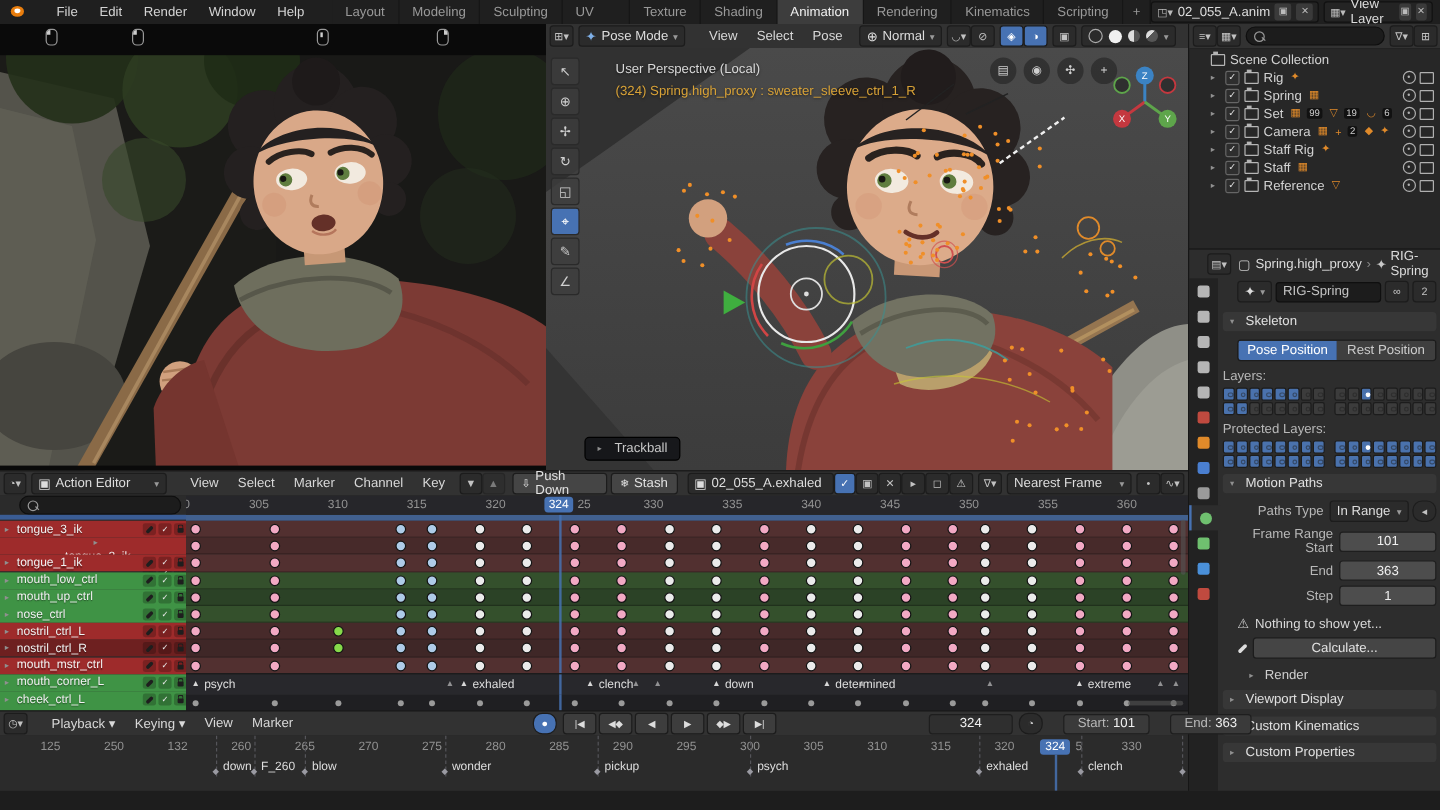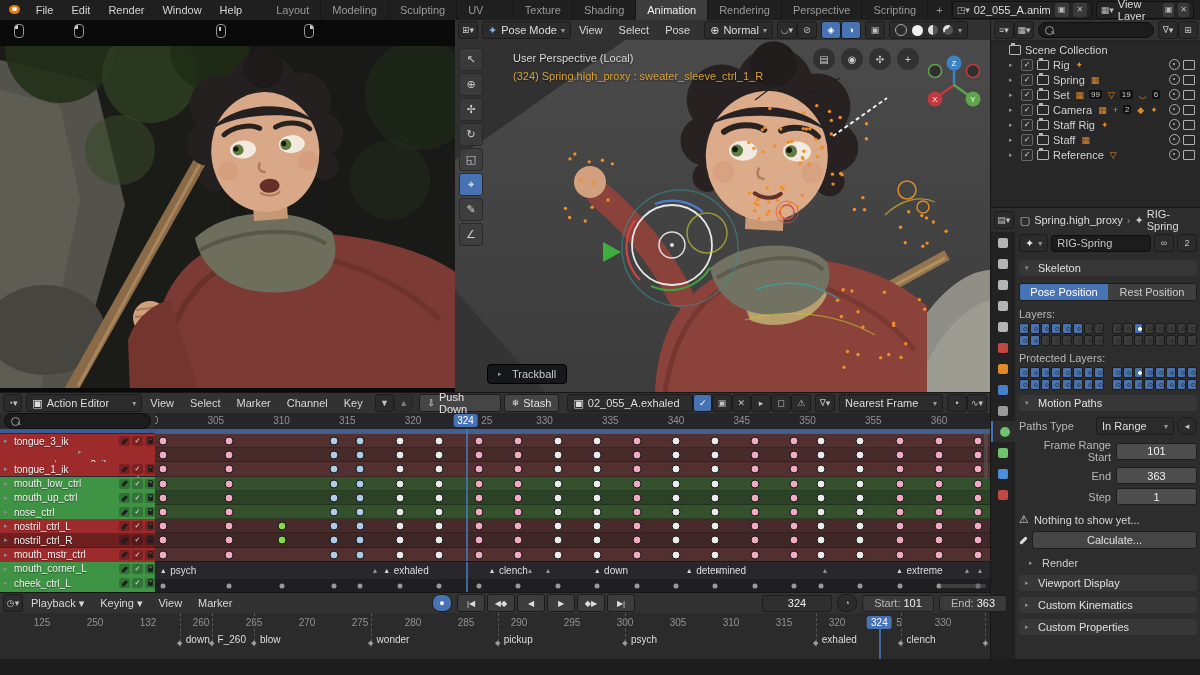--- a/index.html
+++ b/index.html
@@ -1,20 +1,20 @@
 <!DOCTYPE html>
 <html><head>
 <meta charset="utf-8">
 <style>
   html,body{margin:0;padding:0;background:#000;}
   #stage{position:relative;width:1200px;height:675px;overflow:hidden;background:#1d1d1d;
     font-family:"Liberation Sans","DejaVu Sans",sans-serif;font-size:11px;color:#ccc;
     -webkit-font-smoothing:antialiased;}
   .abs{position:absolute;}
-  .flex{display:flex;align-items:center;}
+  .flex{display:flex;align-items:center;margin-left:12px;}
   
   #topbar{left:0;top:0;width:1200px;height:20px;background:#1f1f1f;border-bottom:1px solid #131313;display:flex;align-items:center;}
   .tb-menu{padding:0 9px;color:#d4d4d4;height:20px;line-height:20px;}
   #blender-logo{width:18px;height:14px;margin:0 4px 0 6px;position:relative;}
   #blender-logo .dot{position:absolute;left:3px;top:2px;width:11px;height:9px;border-radius:50%;background:#e87d0d;}
   #blender-logo .dot::after{content:"";position:absolute;left:3px;top:2px;width:5px;height:4px;border-radius:50%;background:#fff;}
   #ws-tabs{display:flex;height:20px;margin-left:14px;}
   .ws-tab{padding:0 11px;line-height:20px;color:#999;background:#1f1f1f;border-right:1px solid #161616;}
   .ws-tab.active{background:#3d3d3d;color:#f0f0f0;}
   #tb-right{margin-left:auto;display:flex;align-items:center;gap:4px;margin-right:6px;}
@@ -129,21 +129,21 @@
       </div>
     <div id="ws-tabs">
         <div class="ws-tab">Layout</div>
         <div class="ws-tab">Modeling</div>
         <div class="ws-tab">Sculpting</div>
         <div class="ws-tab">UV Editing</div>
         <div class="ws-tab">Texture Paint</div>
         <div class="ws-tab">Shading</div>
         <div class="ws-tab active">Animation</div>
         <div class="ws-tab">Rendering</div>
-        <div class="ws-tab">Perspective</div>
+        <div class="ws-tab">Kinematics</div>
         <div class="ws-tab">Scripting</div>
       </div>
     <div class="ws-tab" style="padding:0 8px;">+</div>
     <div id="tb-right">
       <div class="tb-field">
         <span class="ic">◳▾</span>
         <span>02_055_A.anim</span>
         <span class="mini-btn">▣</span>
         <span class="mini-btn">✕</span>
       </div>
@@ -705,21 +705,21 @@
             <div class="ldot on"></div>
           </div>
         </div>
 
 
       <div class="panel-hdr" style="margin-top:5px;">
         <span class="tri">▾</span>
           <span>Motion Paths</span>
       </div>
       <div class="flex" style="margin-top:6px;">
-        <span class="plabel" style="width:72px;text-align:left;margin-right:5px;">Paths Type</span>
+        <span class="plabel" style="width:72px;text-align:right;margin-right:5px;">Paths Type</span>
         <span class="chip" style="flex:1;">
             <span>In Range</span>
             <span class="car" style="margin-left:auto;">▾</span>
           </span>
         <span class="icbtn" style="border-radius:8px;margin-left:3px;">◂</span>
       </div>
       <div id="mp-rows">
           <div style="display: flex; align-items: center; margin-top: 4px;">
             <div class="plabel" style="width: 92px; text-align: right; margin-right: 5px; font-size: 11px;">Frame Range Start</div>
             <div class="nfield" style="flex: 1 1 0%;">101</div>

